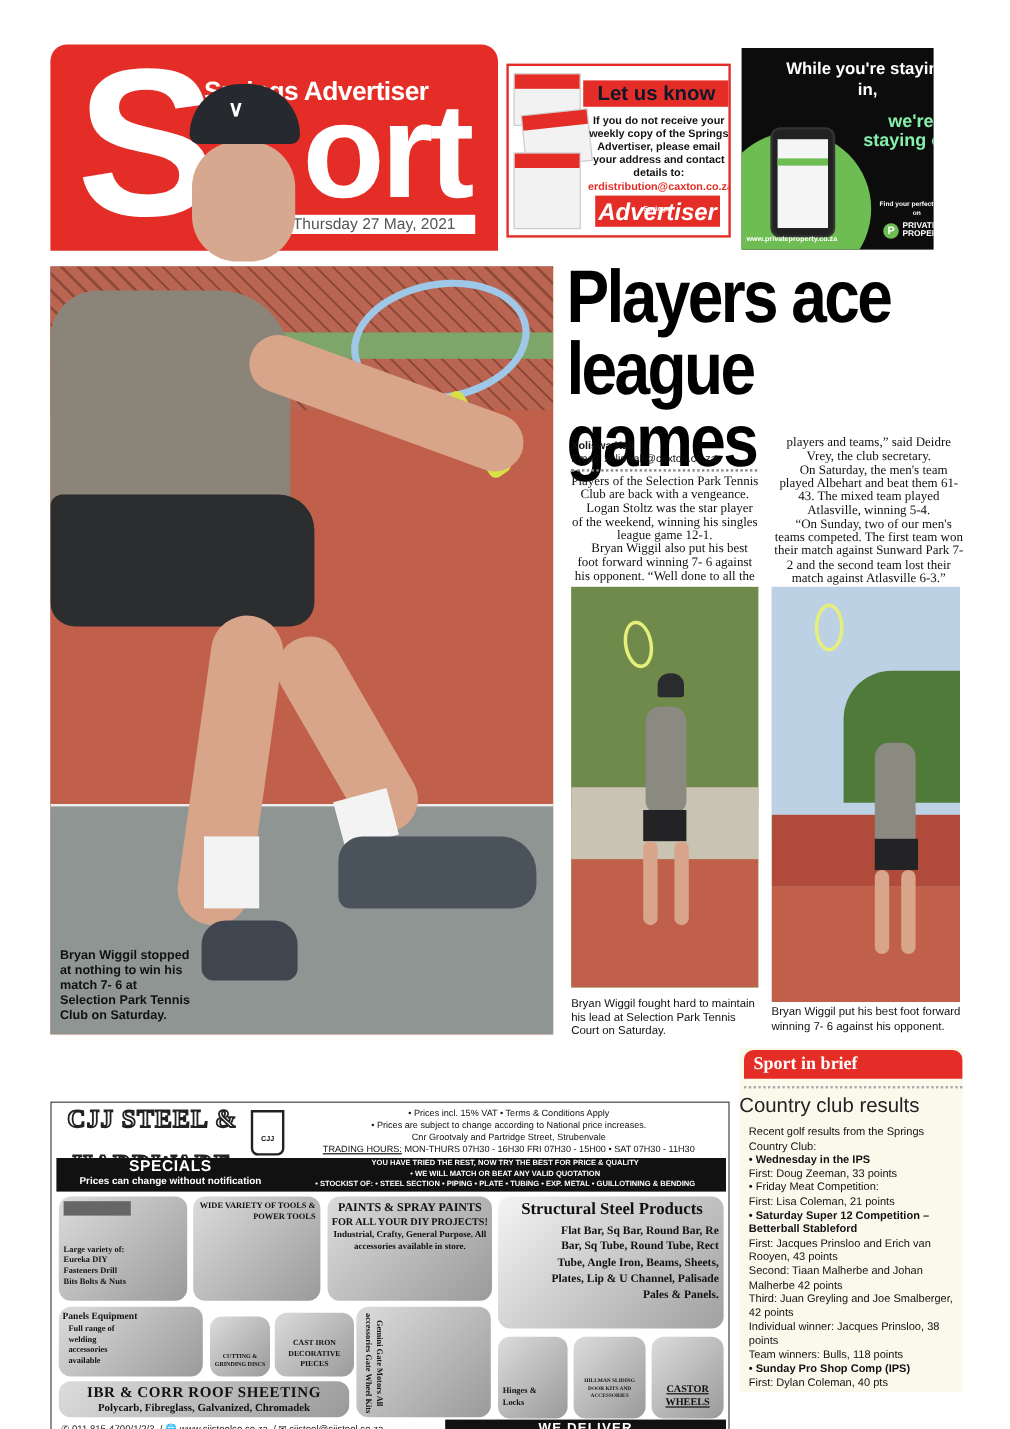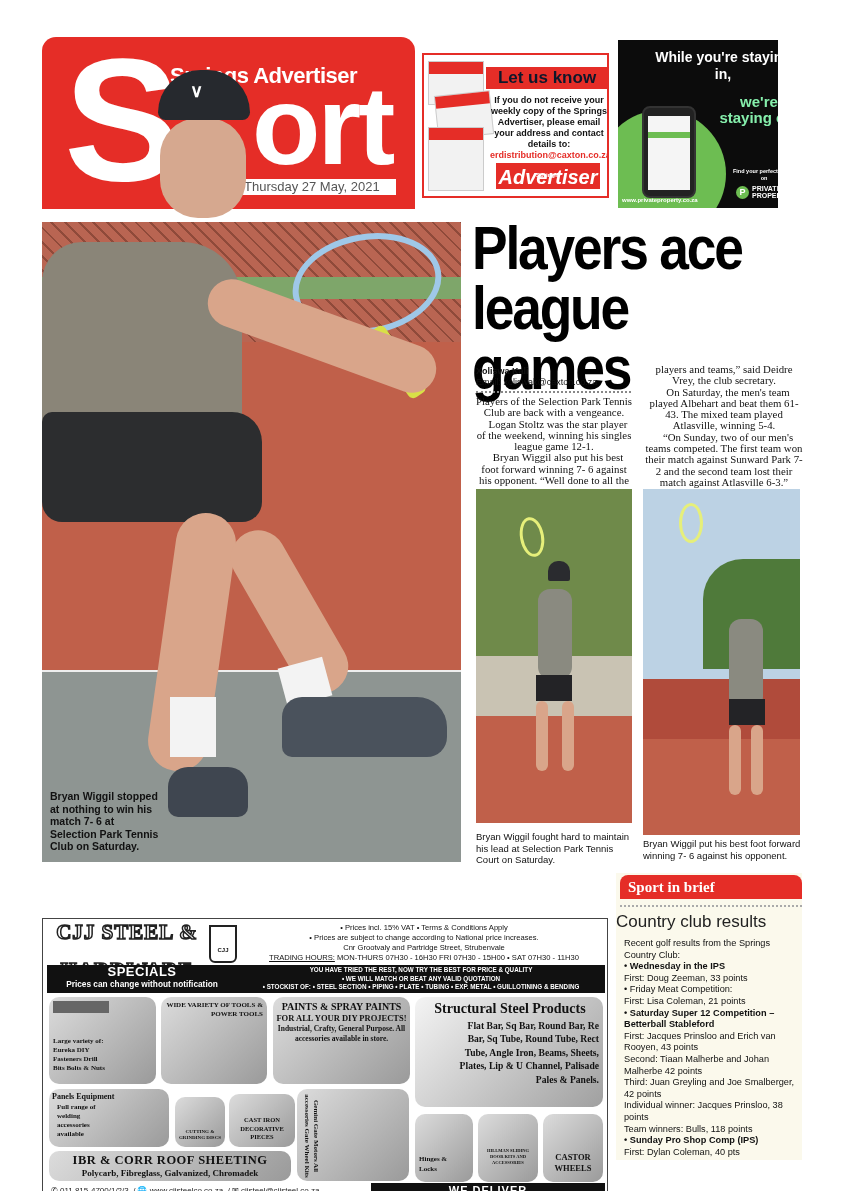--- a/index.html
+++ b/index.html
@@ -303,21 +303,21 @@
   <div class="abs tile t9">
     <div class="t" style="left:-30px;top:38px;width:88px;transform:rotate(90deg);text-align:center;font-size:7px;line-height:9px;">Gemini Gate Motors All accessories Gate Wheel Kits</div>
   </div>
   <div class="abs tile t10">
     <div class="t" style="left:4px;top:40px;width:40px;font-size:7px;line-height:10px;">Hinges &amp; Locks</div>
   </div>
   <div class="abs tile t11">
     <div class="t" style="left:3px;top:34px;width:54px;text-align:center;font-size:4.5px;line-height:6px;">HILLMAN SLIDING DOOR KITS AND ACCESSORIES</div>
   </div>
   <div class="abs tile t12">
-    <div class="t" style="left:3px;top:38px;width:54px;text-align:center;font-size:8.5px;line-height:11px;">CASTOR WHEELS</div>
+    <div class="t" style="left:3px;top:38px;width:54px;text-align:center;font-size:8.5px;line-height:11px;text-decoration:underline;">CASTOR WHEELS</div>
   </div>
 
   <div class="abs cjj-footer">
     <div class="abs cjj-contact">
       <span>✆</span>
       <span>011 815-4700/1/2/3</span>
       &nbsp;/&nbsp;<span>🌐</span>
       <span>www.cjjsteelco.co.za</span>
       &nbsp;/&nbsp;<span>✉</span>
       <span>cjjsteel@cjjsteel.co.za</span>

